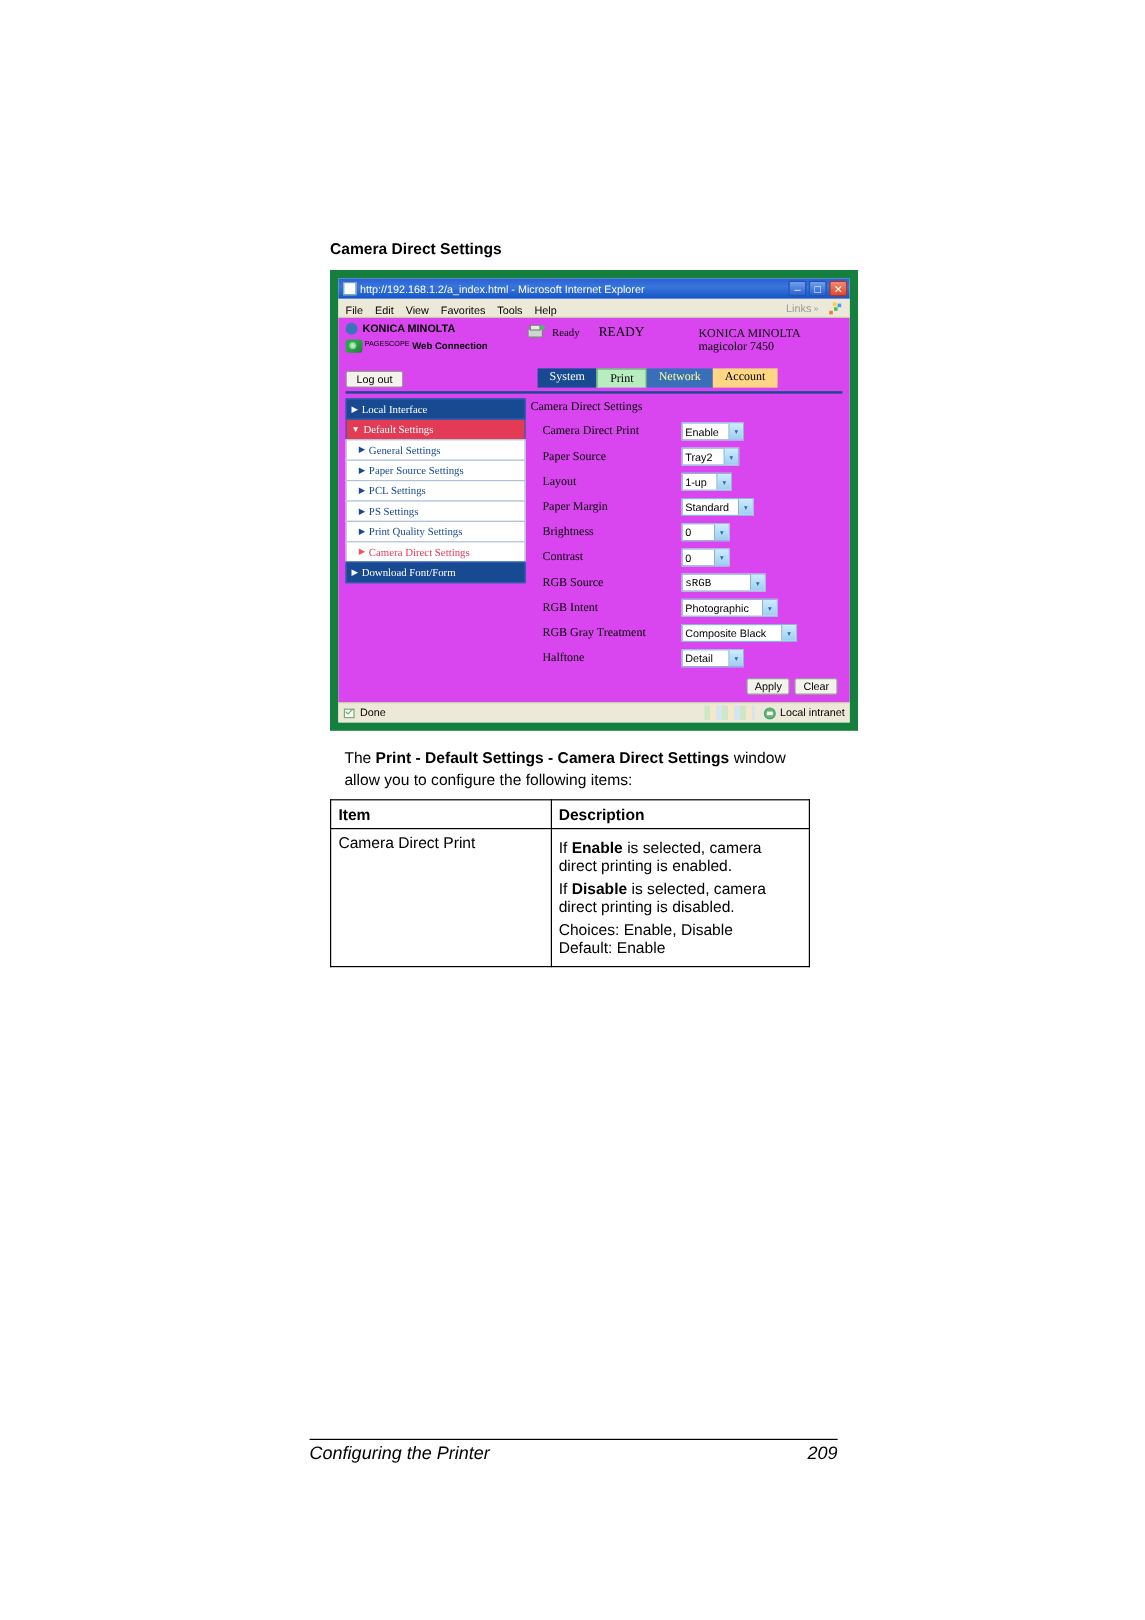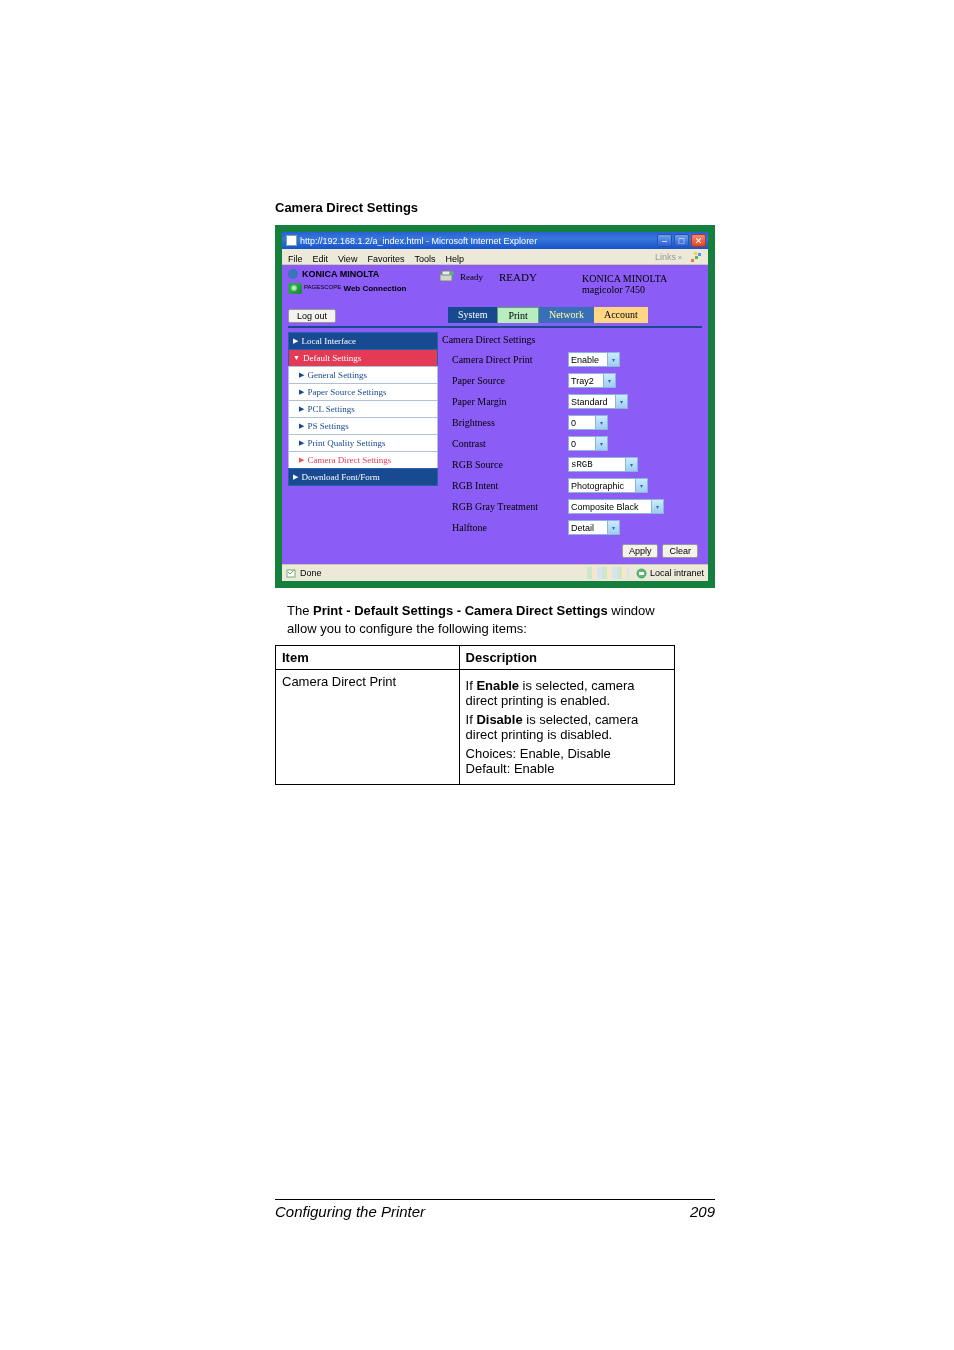--- a/index.html
+++ b/index.html
@@ -32,21 +32,21 @@
   .winbtns { display:flex; gap:2px; }
   .winbtn { width:15px; height:13px; background: linear-gradient(#6fa0ea,#2a5fd6); border:1px solid #2454a8; border-radius:2px; color:#fff; font-size:9px; display:flex; align-items:center; justify-content:center;}
   .winbtn.close { background: linear-gradient(#f08a74,#de4926); border-color:#a33; }
   .menubar { background: #ece9d8; height:16px; display:flex; align-items:flex-end; gap:10px; padding:0 6px; font-size:9px; border-bottom:1px solid #cfc8b0;}
   .menubar span { color:#000; }
   .linksbar { position:absolute; right:26px; top:0; display:flex; align-items:center; height:16px; font-size:9px; color:#999;}
   .linksbar .chev { margin-left:2px; font-size:7px;}
   .throbber { position:absolute; right:4px; top:0; width:16px; height:16px; display:flex; align-items:center; justify-content:center; }
   .throbber svg { display:block; }
   .menuwrap { position:relative; }
-  .content-area { background:#8b5cf6; display:flex; flex-direction:column;}
+  .content-area { background:#d946ef; display:flex; flex-direction:column;}
   .header-row { display:flex; padding:4px 6px 0 6px; align-items:flex-start;}
   .brand { width:150px; }
   .brand .km { display:flex; align-items:center; font-weight:bold; font-size:9px;}
   .km-circle { width:10px; height:10px; border-radius:50%; background:#3a74b9; margin-right:4px;}
   .pagescope { display:flex; align-items:center; margin-top:4px; font-size:9px;}
   .ps-icon { display:inline-block; width:14px; height:11px; background:linear-gradient(135deg,#2aa84a 40%,#1f7e37); border-radius:2px; margin-right:2px; position:relative;}
   .ps-icon:before { content:""; position:absolute; left:3px; top:2px; width:6px; height:6px; background:radial-gradient(circle,#d6f3de 0,#78cd8b 70%); border-radius:50%;}
   .ps-text { font-size:8px; }
   .ps-text b { font-size:8px; }
   .ps-text .small { font-size:6px; vertical-align:top;}
@@ -88,21 +88,21 @@
   .statusbar .left { display:flex; align-items:center; gap:3px;}
   .statusbar .right { display:flex; align-items:center; gap:3px;}
   .done-icon { width:11px; height:11px; display:inline-flex; align-items:center; justify-content:center;}
   .zone-icon { width:11px; height:11px; display:inline-flex; align-items:center; justify-content:center;}
   .stripes { width:42px; height:12px; background:repeating-linear-gradient(90deg,#cfe7c9 0 5px,#f5e7c9 5px 10px,#d6e3f0 10px 15px); margin-right:4px;}
   .desc-para { font-size:13px; margin:14px 0 8px 12px; line-height:1.35;}
   table.doc { border-collapse:collapse; width:400px; font-size:13px;}
   table.doc th, table.doc td { border:1px solid #000; padding:4px 6px; vertical-align:top; text-align:left;}
   table.doc th { font-weight:bold; }
   table.doc td p { margin:4px 0;}
-  .footer { position:absolute; bottom:130px; left:275px; width:440px; border-top:1px solid #000; padding-top:3px; display:flex; justify-content:space-between; font-style:italic; font-size:15px;}
+  .footer { position:absolute; bottom:130px; left:258px; width:440px; border-top:1px solid #000; padding-top:3px; display:flex; justify-content:space-between; font-style:italic; font-size:15px;}
   .footer .pgnum { font-style:italic;}
 </style>
 </head>
 <body>
 
 <div class="page-title">Camera Direct Settings</div>
 
 <div class="browser">
   <div class="titlebar">
     <span class="ie-icon"></span>
@@ -225,20 +225,24 @@
       <div class="settings-panel">
         <div class="panel-title">Camera Direct Settings</div>
         <div id="rows">
             <div class="setting-row">
               <div class="setting-label">Camera Direct Print</div>
               <span class="sel-wrap"><span class="sel" style="min-width: 52px;">Enable</span><span class="arrow">▾</span></span>
             </div>
             <div class="setting-row">
               <div class="setting-label">Paper Source</div>
               <span class="sel-wrap"><span class="sel" style="min-width: 48px;">Tray2</span><span class="arrow">▾</span></span>
+            </div>
+            <div class="setting-row">
+              <div class="setting-label">Layout</div>
+              <span class="sel-wrap"><span class="sel" style="min-width: 42px;">1-up</span><span class="arrow">▾</span></span>
             </div>
             <div class="setting-row">
               <div class="setting-label">Paper Margin</div>
               <span class="sel-wrap"><span class="sel" style="min-width: 60px;">Standard</span><span class="arrow">▾</span></span>
             </div>
             <div class="setting-row">
               <div class="setting-label">Brightness</div>
               <span class="sel-wrap"><span class="sel" style="min-width: 40px;">0</span><span class="arrow">▾</span></span>
             </div>
             <div class="setting-row">

